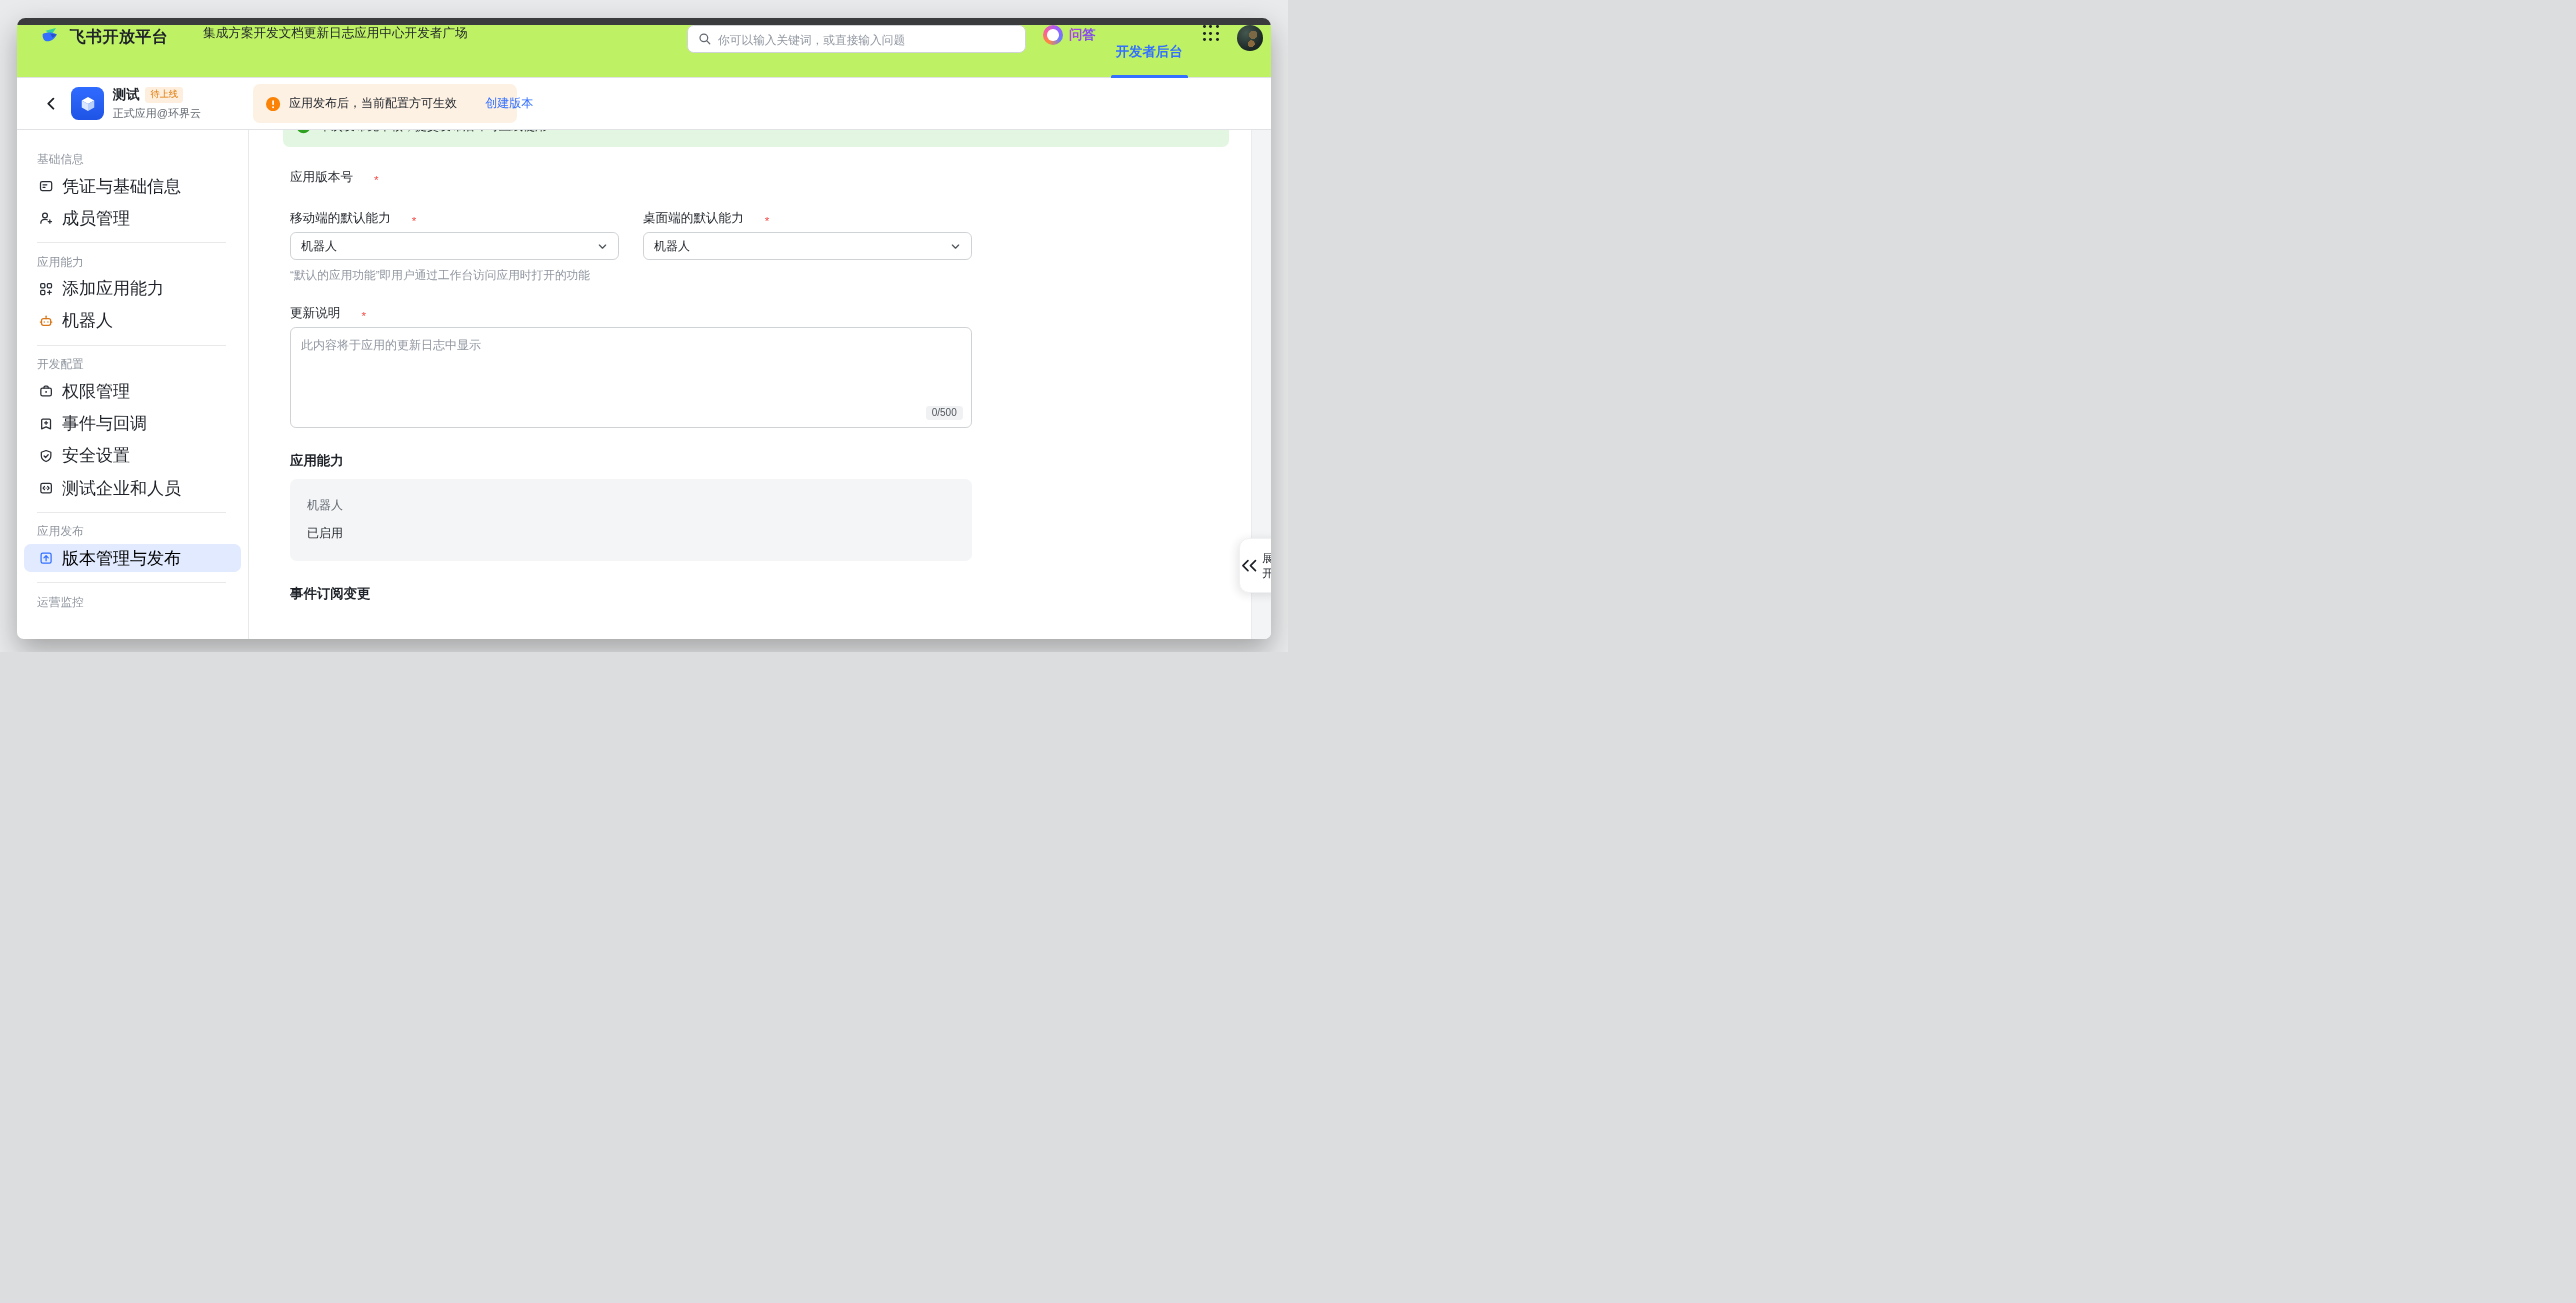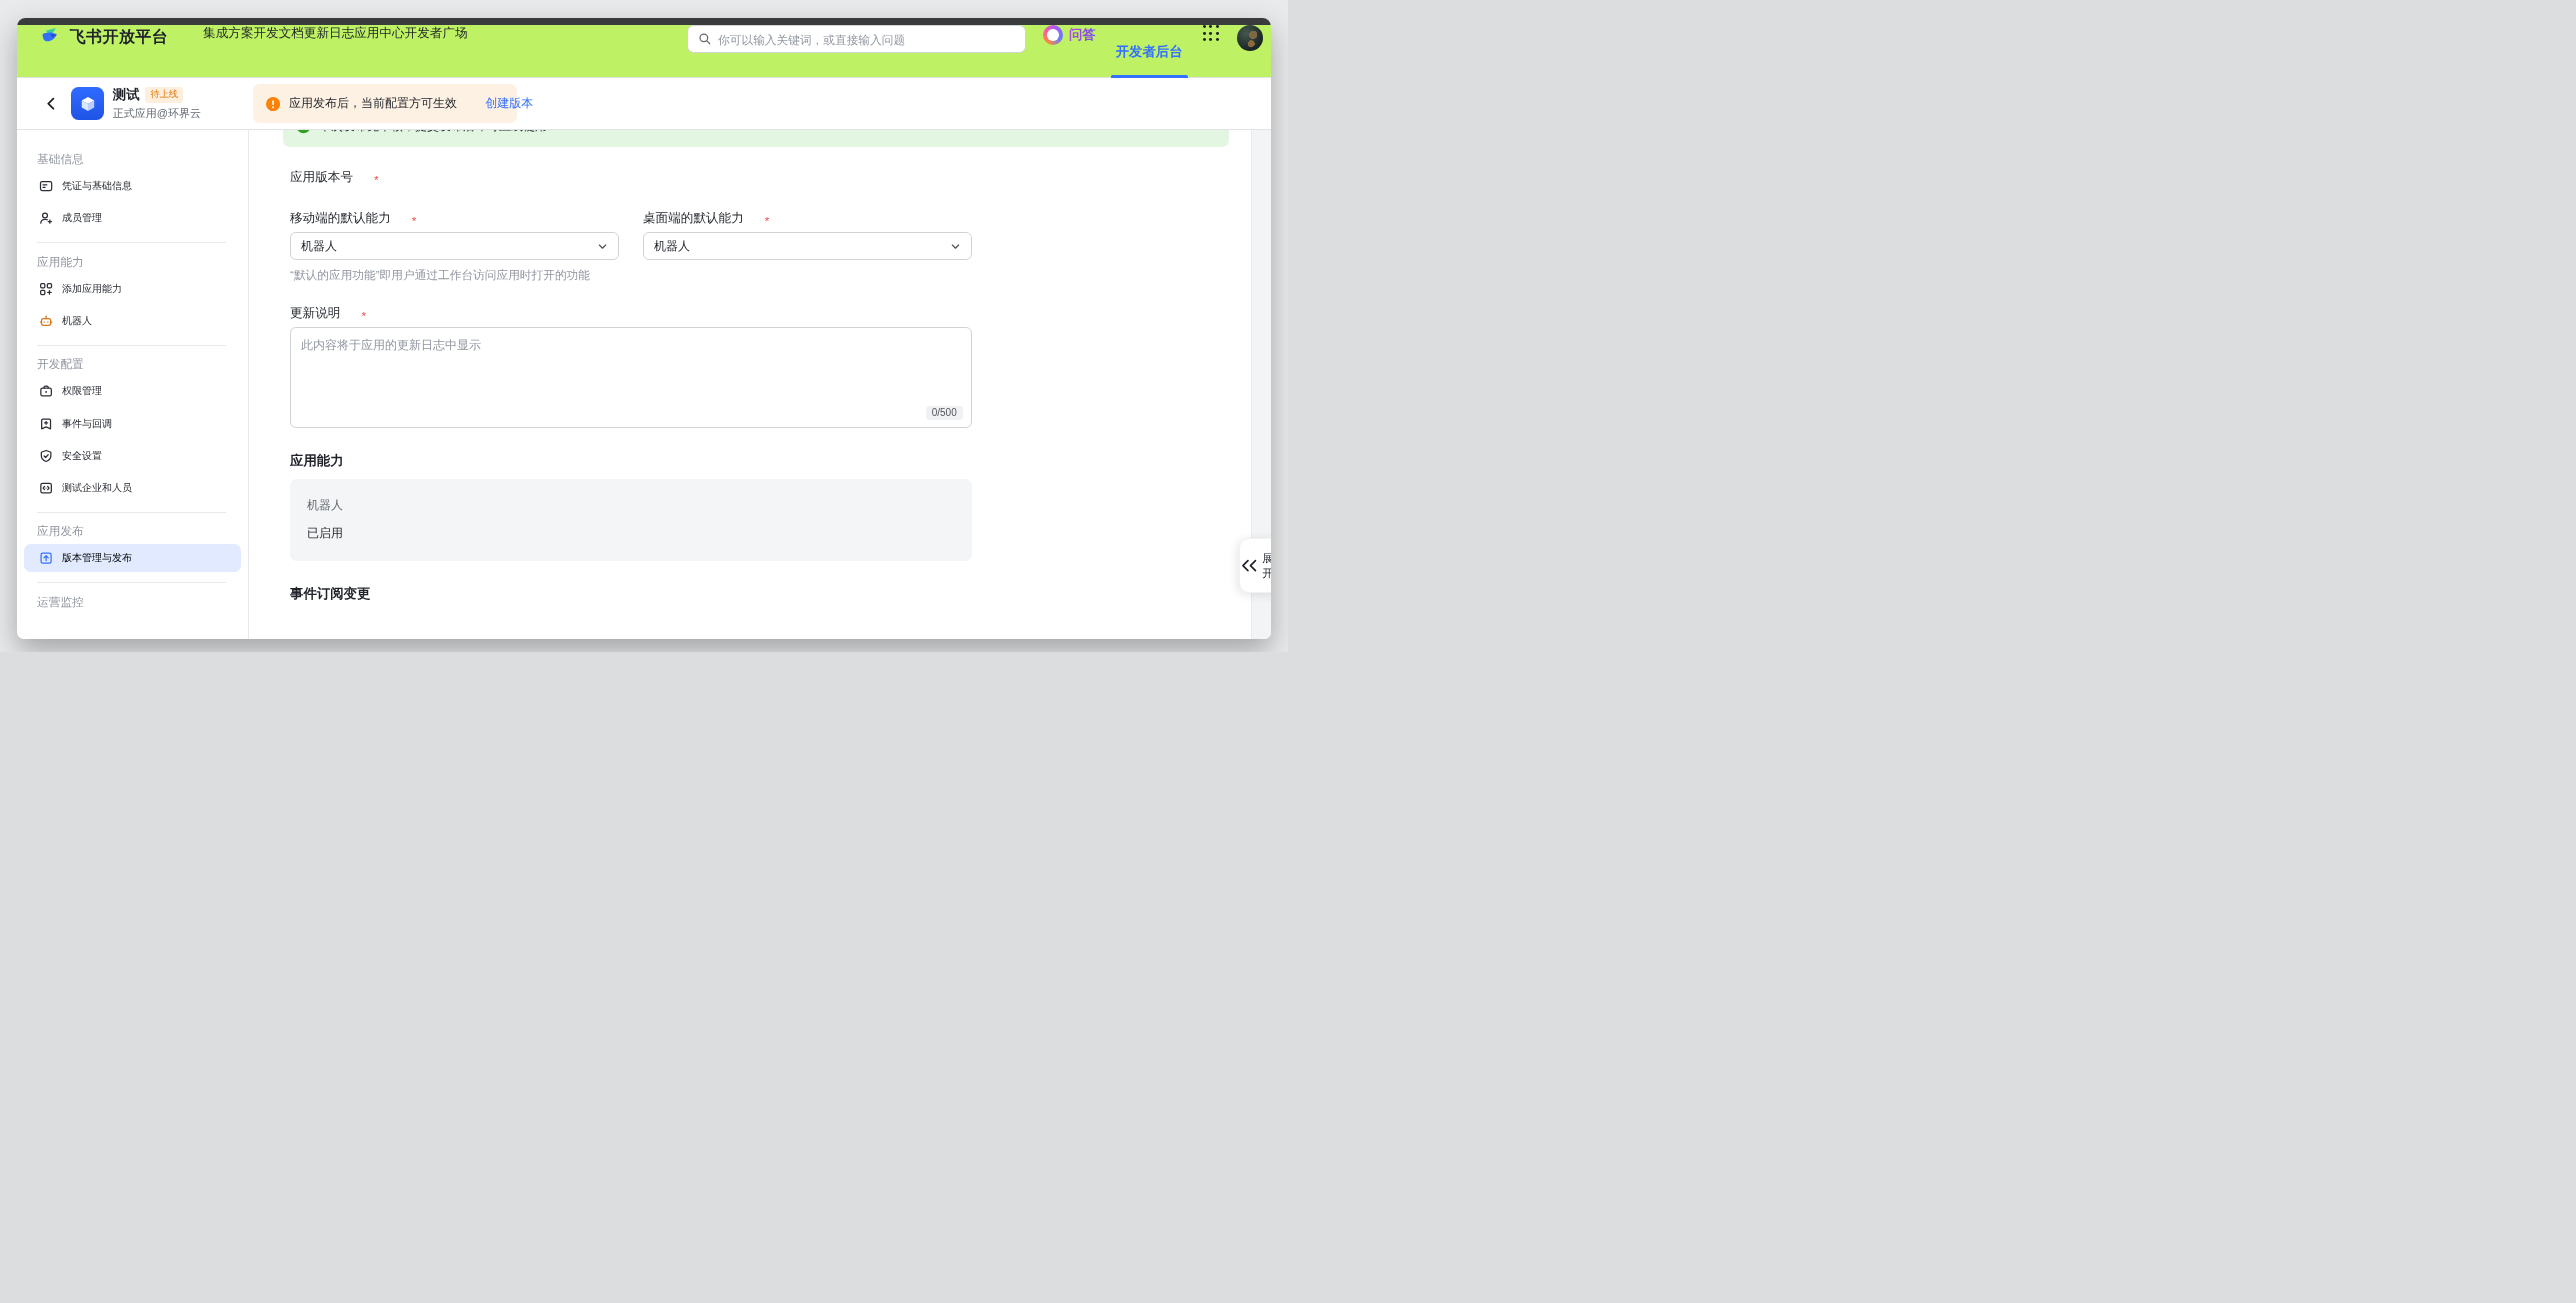--- a/index.html
+++ b/index.html
@@ -60,21 +60,21 @@
   .alert-text { font-size:12px; color:#1f2329; white-space:nowrap; }
   .alert-link { font-size:12px; color:#3370ff; margin-left:20px; cursor:pointer; white-space:nowrap; }
 
   
   .bodyrow { flex:1; display:flex; min-height:0; position:relative; }
 
   
   .sidebar { width:232px; flex:none; border-right:0.8px solid #e7e9eb; padding:22px 0 0 0; overflow:hidden; }
   .side-section-title { font-size:11.7px; color:#8f959e; margin:0 0 5px 20px; }
   .side-item { display:flex; align-items:center; gap:9.2px; height:28px; margin:4.2px 6.7px 4.2px 6.7px;
-    padding-left:15px; border-radius:6.7px; cursor:pointer; font-size:10px; color:#1f2329; }
+    padding-left:15px; border-radius:6.7px; cursor:pointer; font-size:17px; color:#1f2329; }
   .side-item .icn { width:14.2px; height:14.2px; flex:none; display:flex; color:#2b2f36; }
   .side-item.robot .icn { color:#d9771a; }
   .side-item.active { background:#e1eaff; color:#000000; }
   .side-item.active .icn { color:#3370ff; }
   .side-div { height:0.8px; background:#e7e9eb; margin:10px 22px 11.7px 20px; }
 
   
   .main { flex:1; position:relative; overflow:hidden; background:#fff; min-width:0; }
   .content { position:absolute; left:0; top:0; right:0; }
   .banner-success { margin:-20px 22px 0 34px; height:37px; background:#e3f6e2; border-radius:6.7px;

